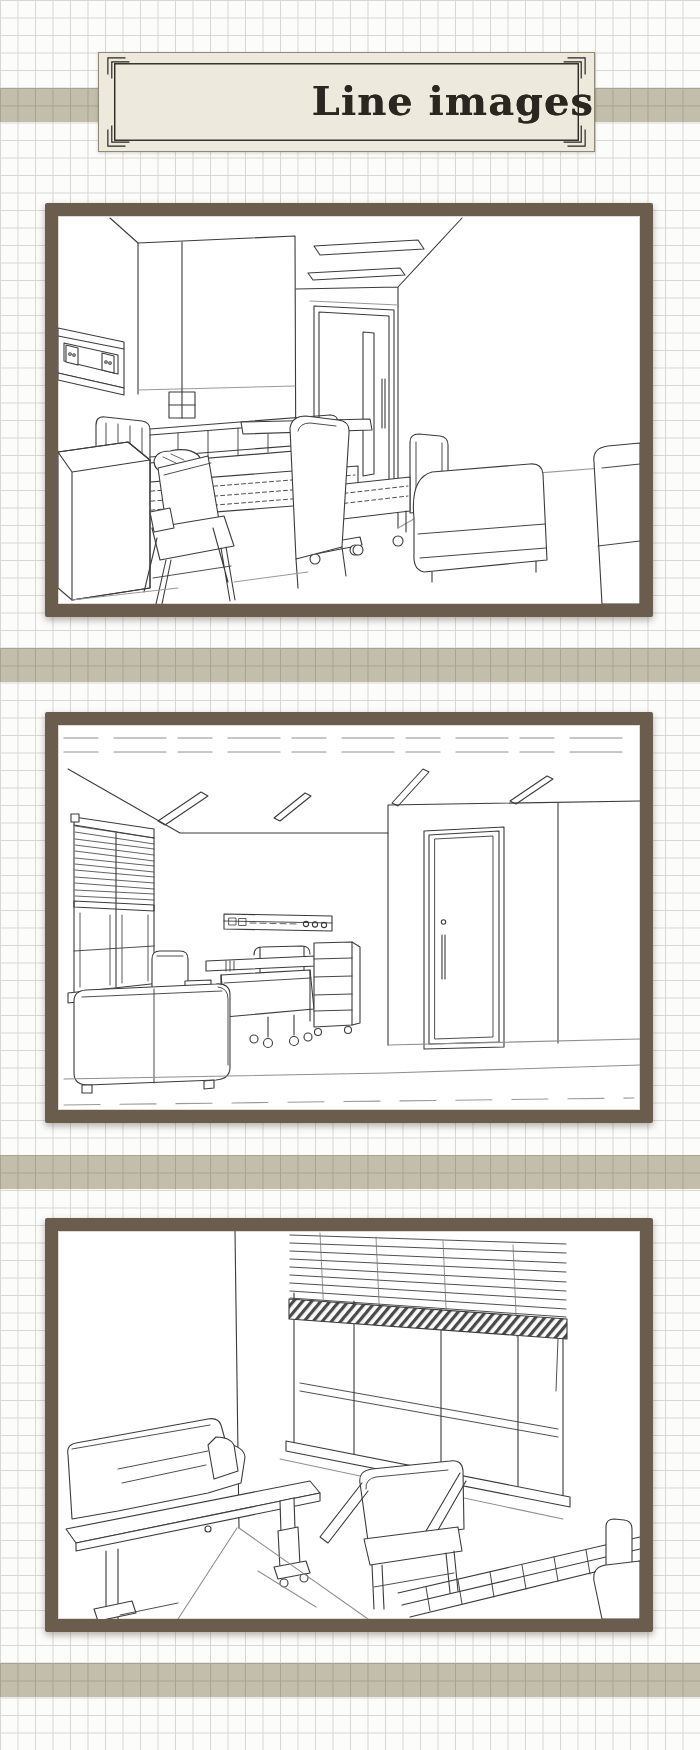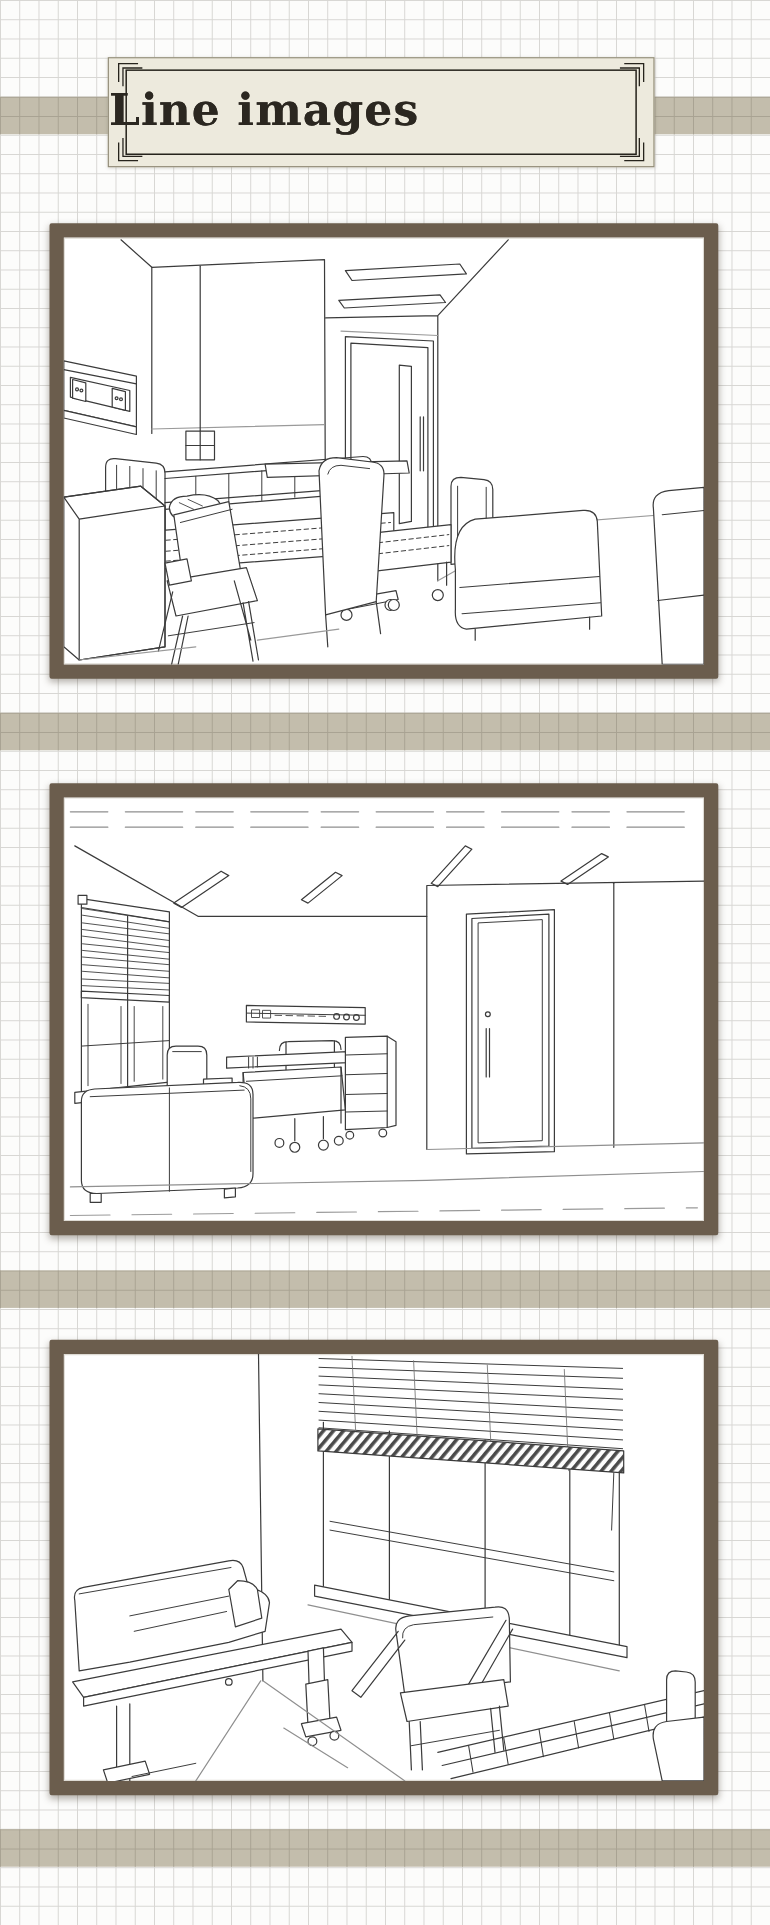--- a/index.html
+++ b/index.html
@@ -22,21 +22,21 @@
   }
   #stripe-1{top:88px;} #stripe-2{top:648px;} #stripe-3{top:1155px;} #stripe-4{top:1663px;}
   .banner{
     position:absolute;left:98px;top:52px;width:497px;height:100px;z-index:2;
     background:#edeadd;border:1px solid #8f8a76;box-sizing:border-box;
     box-shadow:0 1px 3px rgba(80,72,58,.25);
   }
   .banner svg.deco{position:absolute;left:0;top:0;width:100%;height:100%;}
   .banner h1{
     position:absolute;left:0;right:0;top:50%;transform:translateY(-54%);
-    margin:0;text-align:left;
+    margin:0;text-align:right;
     font-family:"DejaVu Serif","Liberation Serif",serif;
     font-weight:700;font-size:40px;letter-spacing:1px;color:#2b2720;
     text-shadow:0 0 .5px rgba(43,39,32,.85);
   }
   .frame{
     position:absolute;left:45px;width:582px;z-index:2;
     background:#fff;border:13px solid #6b5d4d;border-radius:2px;
     box-shadow:0 3px 7px rgba(70,60,48,.4), inset 0 0 0 1px #dedbd4;
   }
   #frame-1{top:203px;height:388px;}

